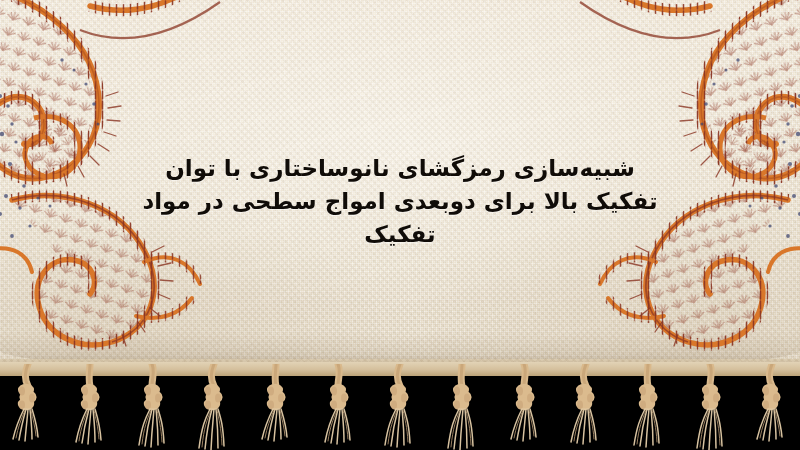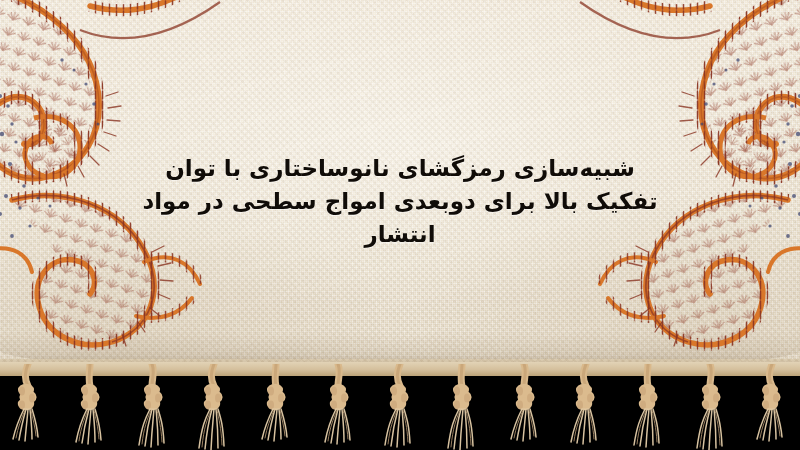--- a/index.html
+++ b/index.html
@@ -307,21 +307,21 @@
         <path d="M156,308 L166,316"></path>
           <path d="M144,322 L151,332"></path>
         <path d="M128,334 L132,346"></path>
       </g>
     </svg>
   </div>
 
   <div class="title-block">
     <span class="ln">شبیه‌سازی رمزگشای نانوساختاری با توان</span>
     <span class="ln">تفکیک بالا برای دوبعدی امواج سطحی در مواد</span>
-    <span class="ln">انتشار</span>
+    <span class="ln">تفکیک</span>
   </div>
 
   <div class="fringe">
     <div class="band"></div>
     <div id="tassels">
         <div class="tassel" style="left: 6px;">
           <svg width="44" height="86" viewBox="0 0 44 86" xmlns="http://www.w3.org/2000/svg">
             <g fill="none" stroke="#d9b98c" stroke-linecap="round">
               <path d="M22,0 C19,8 18,14 22,22" stroke-width="7"></path>
               <path d="M22,0 C19,8 18,14 22,22" stroke-width="3" stroke="#c39f72" opacity=".7"></path>

